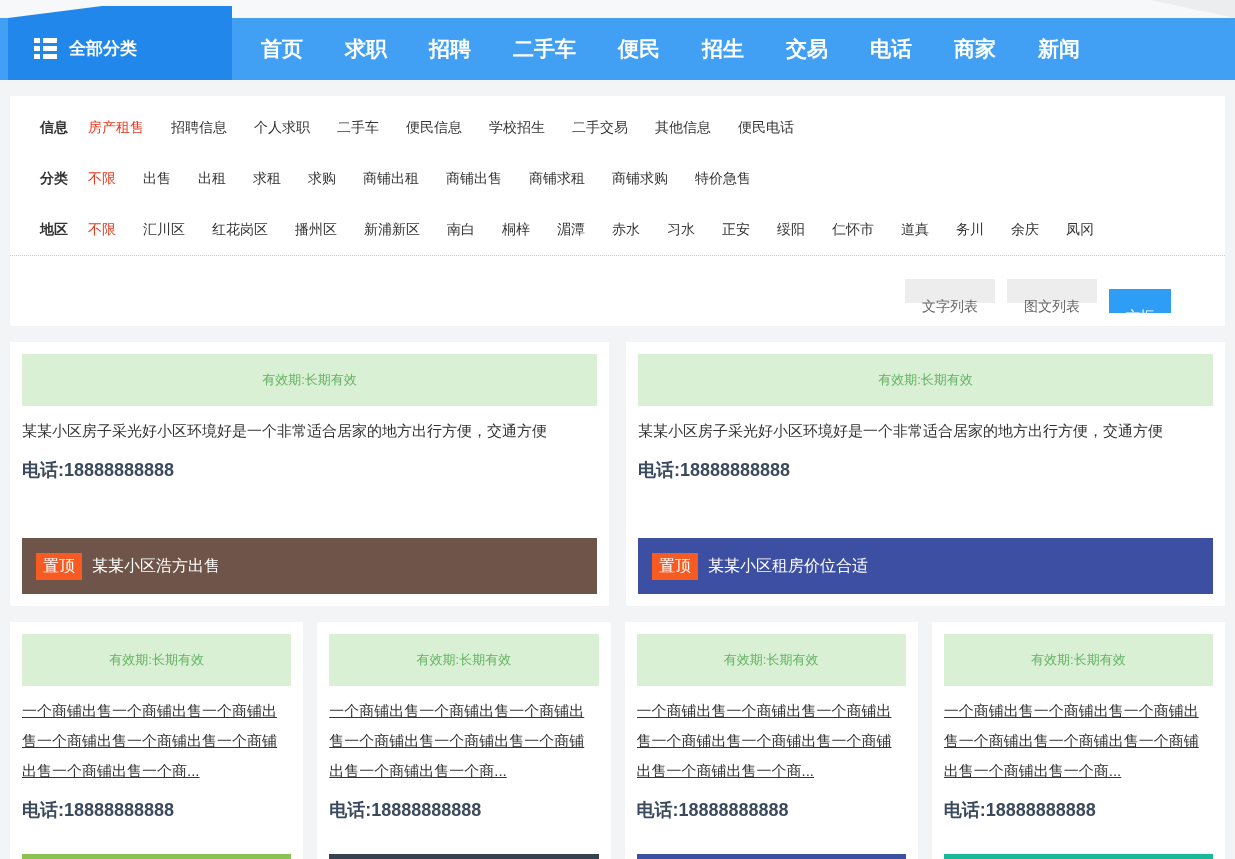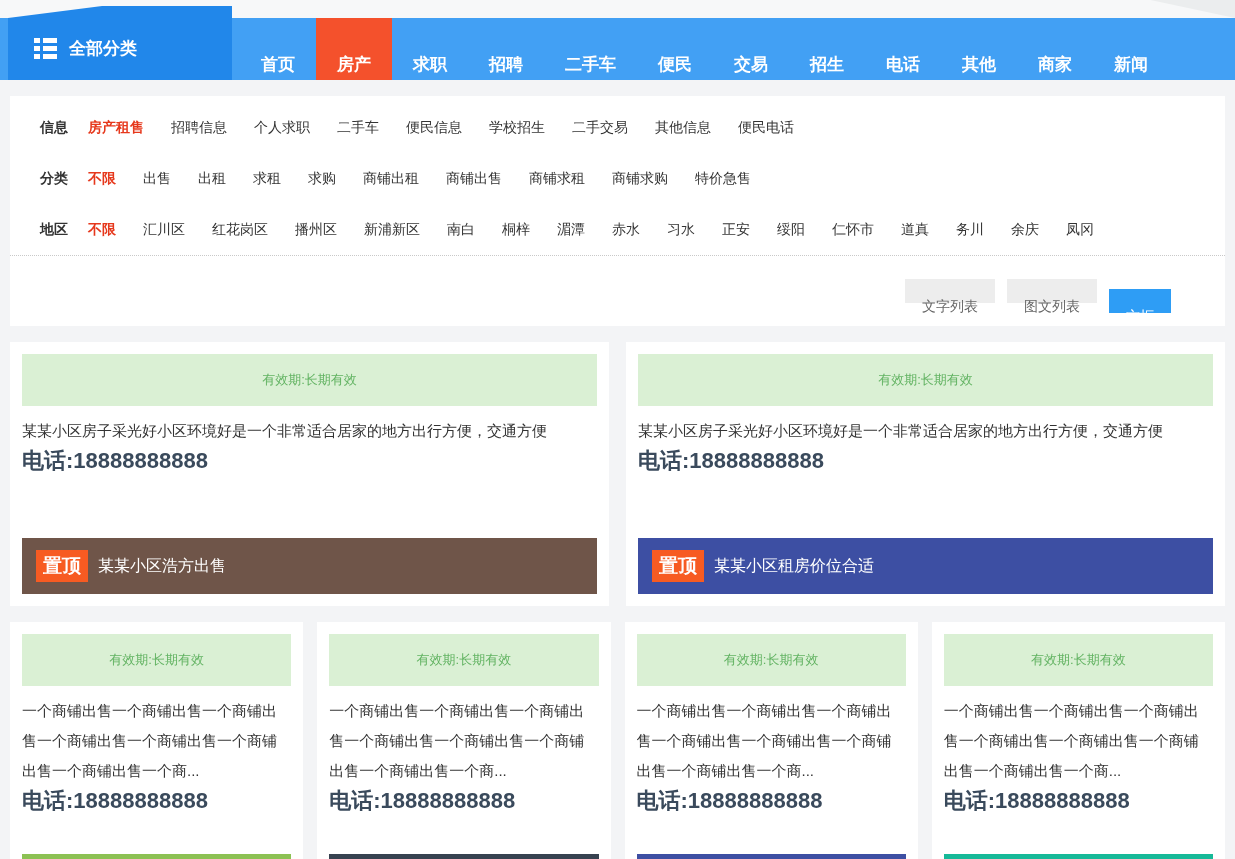--- a/index.html
+++ b/index.html
@@ -23,31 +23,31 @@
     clip-path:polygon(0 12px,42% 0,100% 0,100% 100%,0 100%);
     display:flex; align-items:center; padding:10px 0 0 26px;
     color:#fff; font-size:17px; font-weight:bold; gap:12px; cursor:pointer;
   }
   .grid-icon { display:flex; flex-direction:column; gap:3px; }
   .grid-icon .gi-row { display:flex; gap:3px; }
   .gi-sq  { width:6px;  height:5px; background:#fff; }
   .gi-bar { width:14px; height:5px; background:#fff; }
   .nav-items { position:absolute; left:240px; top:0; height:62px; display:flex; }
   .nav-item {
-    padding:16px 21px; line-height:62px; color:#fff; font-size:17px;
+    padding:0 21px; line-height:62px; color:#fff; font-size:21px;
     font-weight:bold; cursor:pointer; white-space:nowrap;
   }
 
   
   .filter-panel { margin:16px 10px 0; background:#fff; }
   .filter-rows { border-bottom:1px dotted #c9c9c9; padding-top:6px; }
   .filter-row { height:51px; display:flex; align-items:center; padding:0 30px; font-size:14px; }
   .filter-label { font-weight:bold; width:48px; flex-shrink:0; color:#333; }
   .filter-opt { margin-right:27px; color:#333; cursor:pointer; white-space:nowrap; }
-  .filter-opt.active { font-weight:bold; }
+  .filter-opt.active { font-weight:normal; }
   .toggle-row {
     height:70px; display:flex; align-items:center; justify-content:flex-end;
     padding-right:54px; gap:12px;
   }
   .toggle-btn {
     height:18px; padding:12px 17px; line-height:30px; font-size:14px;
     background:#ededed; color:#666; border:none; cursor:pointer;
     font-family:inherit;
   }
   .toggle-btn.active { color:#fff;margin-top:20px; }
@@ -59,47 +59,45 @@
   .card {
     background:#fff; padding:12px; display:flex; flex-direction:column; cursor:pointer;
   }
   .featured-grid .card { height:264px; }
   .regular-grid  .card { height:300px; }
   .banner {
     height:52px; flex-shrink:0; display:flex; align-items:center; justify-content:center;
     font-size:13px;
   }
   .desc { margin-top:10px; font-size:15px; line-height:30px; color:#333; overflow:hidden; }
-  .regular-grid .desc { max-height:90px; }
-  .phone { margin-top:0; font-size:22px; font-weight:bold; color:#3a4a5c; }
+  .regular-grid .desc { max-height:90px;text-decoration:underline; }
+  .phone { margin-top:12px; font-size:18px; font-weight:bold; color:#3a4a5c; }
   .bar {
     margin-top:auto; height:56px; flex-shrink:0; display:flex; align-items:center;
     padding:0 14px; color:#fff; font-size:16px; gap:10px;
   }
   .badge {
-    color:#fff; font-size:19px; font-weight:bold; padding:3px 7px; flex-shrink:0;
+    color:#fff; font-size:16px; font-weight:normal; padding:3px 7px; flex-shrink:0;
   }
 </style>
 </head>
 <body>
 
 <div class="header">
   <div class="swoosh"></div>
   <div class="nav-bar" style="background: rgb(66, 160, 244);">
     <div class="nav-items" id="nav-items">
         <div class="nav-item">首页</div>
-        <div class="nav-item active" style="background: rgb(244, 81, 44);">房产</div>
         <div class="nav-item">求职</div>
         <div class="nav-item">招聘</div>
         <div class="nav-item">二手车</div>
         <div class="nav-item">便民</div>
+        <div class="nav-item">招生</div>
         <div class="nav-item">交易</div>
-        <div class="nav-item">招生</div>
         <div class="nav-item">电话</div>
-        <div class="nav-item">其他</div>
         <div class="nav-item">商家</div>
         <div class="nav-item">新闻</div>
       </div>
   </div>
   <div class="all-cat" style="background: rgb(33, 135, 234);">
     <span class="grid-icon">
       <span class="gi-row">
           <span class="gi-sq"></span>
           <span class="gi-bar"></span>
         </span>

